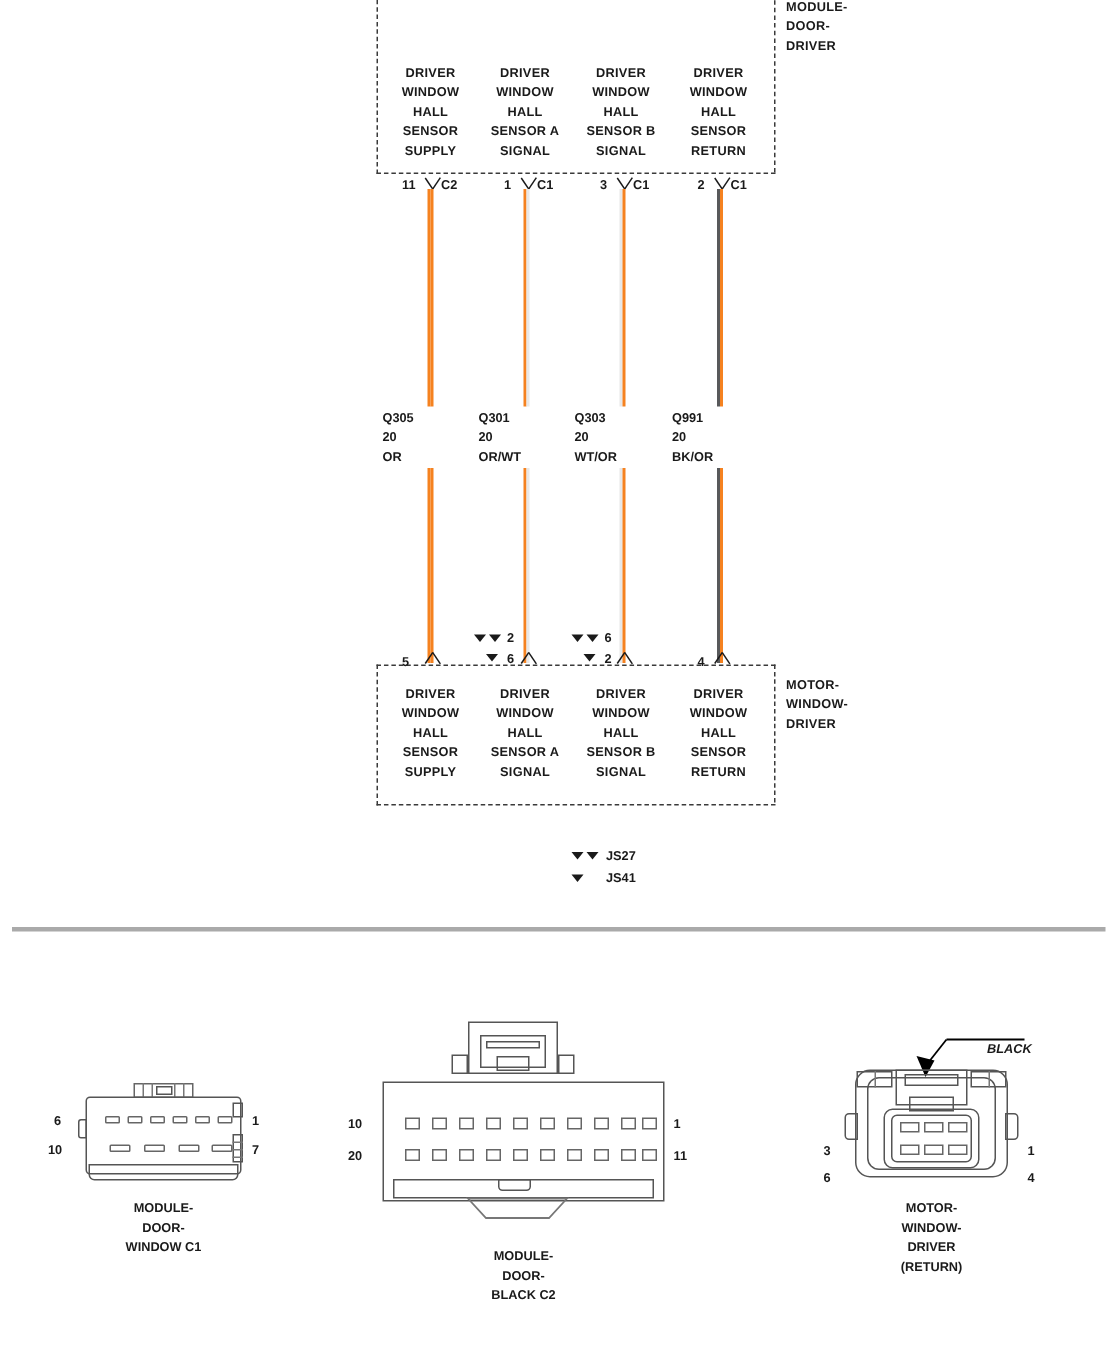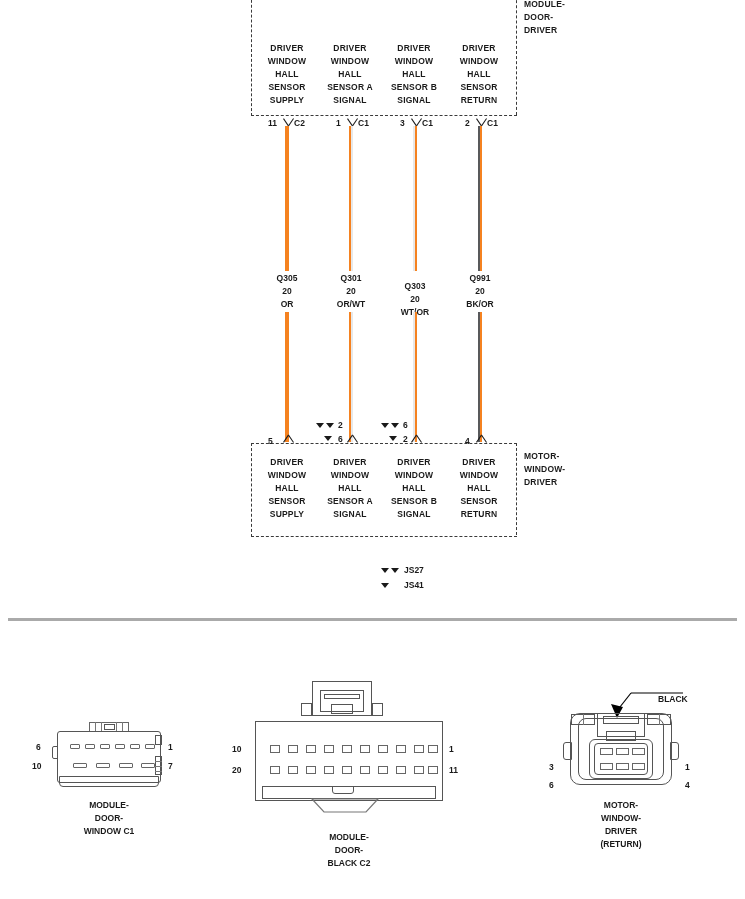--- a/index.html
+++ b/index.html
@@ -5,21 +5,21 @@
   html,body{margin:0;padding:0;background:#ffffff;}
   body{
     width:745px;height:899px;position:relative;overflow:hidden;
     font-family:"Liberation Sans","DejaVu Sans",sans-serif;
     color:#000;
   }
   .abs{position:absolute;}
   .lbl{font-size:8.5px;letter-spacing:.2px;text-align:center;line-height:13px;font-weight:bold;color:#1a1a1a;}
   .lbl-left{text-align:left;}
   .pin{font-size:8.5px;font-weight:bold;color:#1a1a1a;}
-  .wirelbl{font-size:8.5px;text-align:center;line-height:13px;font-weight:bold;color:#1a1a1a;}
+  .wirelbl{font-size:8.5px;text-align:left;line-height:13px;font-weight:bold;color:#1a1a1a;}
   .cname{font-size:8.5px;font-weight:bold;line-height:13px;color:#1a1a1a;}
   .dash-top{border-bottom:1.4px dashed #3a3a3a;border-left:1.4px dashed #3a3a3a;border-top:none;border-right:none;}
   .dash-bot{border-top:1.4px dashed #3a3a3a;border-left:1.4px dashed #3a3a3a;border-bottom:1.4px dashed #3a3a3a;border-right:none;}
 
   
   .wire{position:absolute;}
   .wire span{position:absolute;top:0;bottom:0;width:2px;}
 
   
   .term{position:absolute;width:14px;height:9px;}
@@ -128,21 +128,21 @@
 <div class="abs wirelbl" style="left:255px;top:272px;width:64px;">
   <div>Q305</div>
   <div>20</div>
   <div>OR</div>
 </div>
 <div class="abs wirelbl" style="left:319px;top:272px;width:64px;">
   <div>Q301</div>
   <div>20</div>
   <div>OR/WT</div>
 </div>
-<div class="abs wirelbl" style="left:383px;top:280px;width:64px;">
+<div class="abs wirelbl" style="left:383px;top:272px;width:64px;">
   <div>Q303</div>
   <div>20</div>
   <div>WT/OR</div>
 </div>
 <div class="abs wirelbl" style="left:448px;top:272px;width:64px;">
   <div>Q991</div>
   <div>20</div>
   <div>BK/OR</div>
 </div>
 
@@ -334,21 +334,21 @@
   </div>
 </div>
 
 <div>
 
   <svg class="abs" style="left:605px;top:690px;" width="80" height="32" viewBox="0 0 80 32">
     <line x1="78" y1="3" x2="26" y2="3" stroke="#000" stroke-width="1.2"></line>
     <line x1="26" y1="3" x2="11" y2="22" stroke="#000" stroke-width="1.2"></line>
     <polygon points="12,28 6,14 18,17" fill="#000"></polygon>
   </svg>
-  <div class="abs pin" style="left:658px;top:694px;">BLACK</div>
+  <div class="abs pin" style="left:658px;top:694px;font-style:italic;">BLACK</div>
 
   <div class="cbody" style="left:570px;top:713px;width:102px;height:72px;border-radius:10px;"></div>
   <div class="cbody" style="left:578px;top:718px;width:86px;height:62px;border-radius:8px;"></div>
 
   <div class="cbody" style="left:571px;top:714px;width:24px;height:11px;"></div>
   <div class="cbody" style="left:647px;top:714px;width:24px;height:11px;"></div>
   <div class="cline" style="left:583px;top:714px;width:1.2px;height:11px;"></div>
   <div class="cline" style="left:659px;top:714px;width:1.2px;height:11px;"></div>
 
   <div class="cbody" style="left:597px;top:713px;width:48px;height:24px;"></div>

